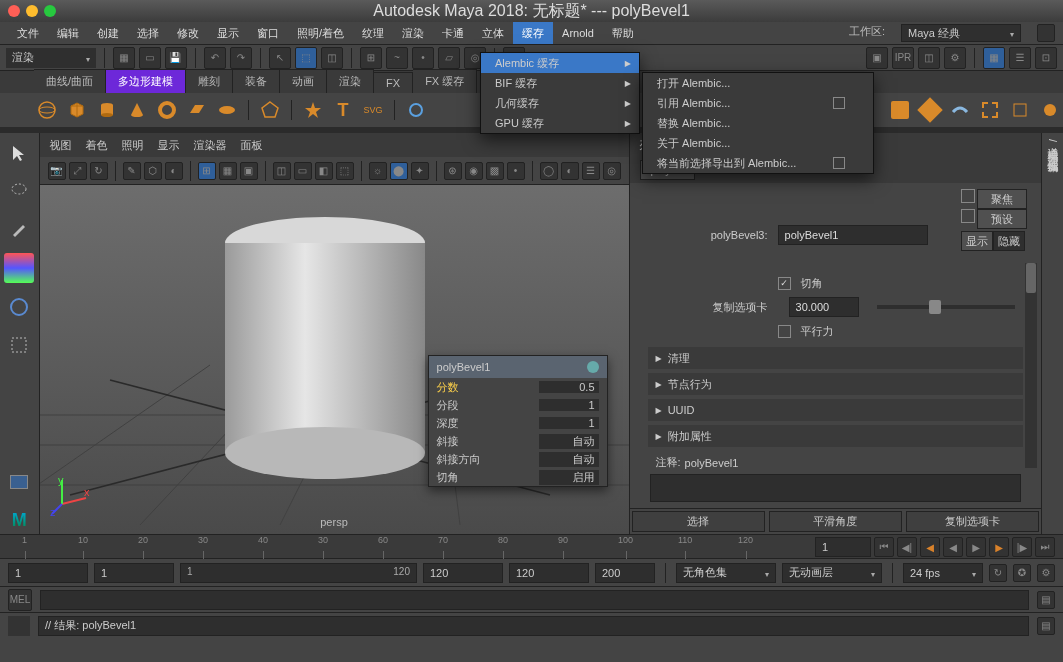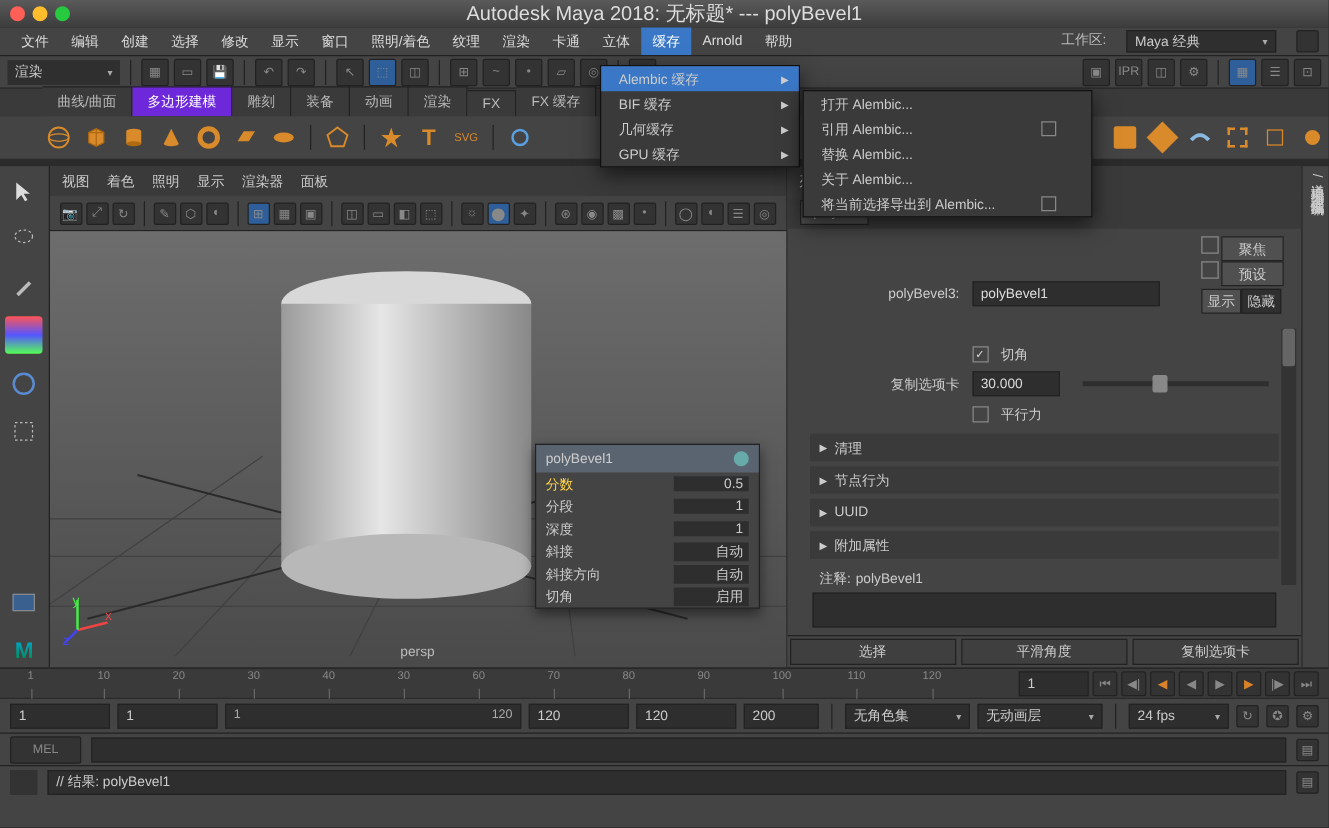--- a/index.html
+++ b/index.html
@@ -478,21 +478,21 @@
         <input class="attr-input" value="polyBevel1" style="">
       </div>
       <div style="height:24px;"></div>
       <div class="attr-row">
         <span class="attr-lbl"></span>
         <span class="cb checked"></span>
         <span>切角</span>
       </div>
       <div class="attr-row">
         <span class="attr-lbl">复制选项卡</span>
-        <input class="attr-input" style="width: 70px;" value="30.000">
+        <input class="attr-input" style="width: 70px; margin-left: 11px;" value="30.000">
         <div class="slider">
             <div class="thumb" style="left:38%;"></div>
           </div>
       </div>
       <div class="attr-row">
         <span class="attr-lbl"></span>
         <span class="cb"></span>
         <span>平行力</span>
       </div>
       <div class="section-hdr">
@@ -594,21 +594,21 @@
     <div class="sep"></div>
     <div class="rng-dd" style="width:80px;">
         <span>24 fps</span>
         <span class="chevron"></span>
       </div>
     <div class="ico sm">↻</div>
     <div class="ico sm">✪</div>
     <div class="ico sm">⚙</div>
   </div>
   <div class="cmd-row">
-    <div class="ico" style="width:57px;">MEL</div>
+    <div class="ico" style="width:24px;">MEL</div>
     <div class="cmd-in"></div>
     <div class="ico sm">▤</div>
   </div>
   <div class="log-row">
     <div class="log-lbl"></div>
     <div class="cmd-in" style="display:flex;align-items:center;padding:0 6px;">
         <span>// 结果: polyBevel1</span>
       </div>
     <div class="ico sm">▤</div>
   </div>

